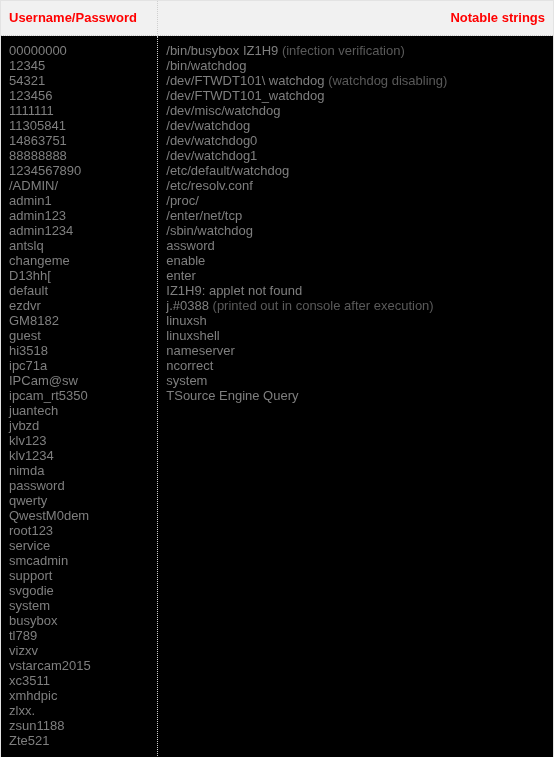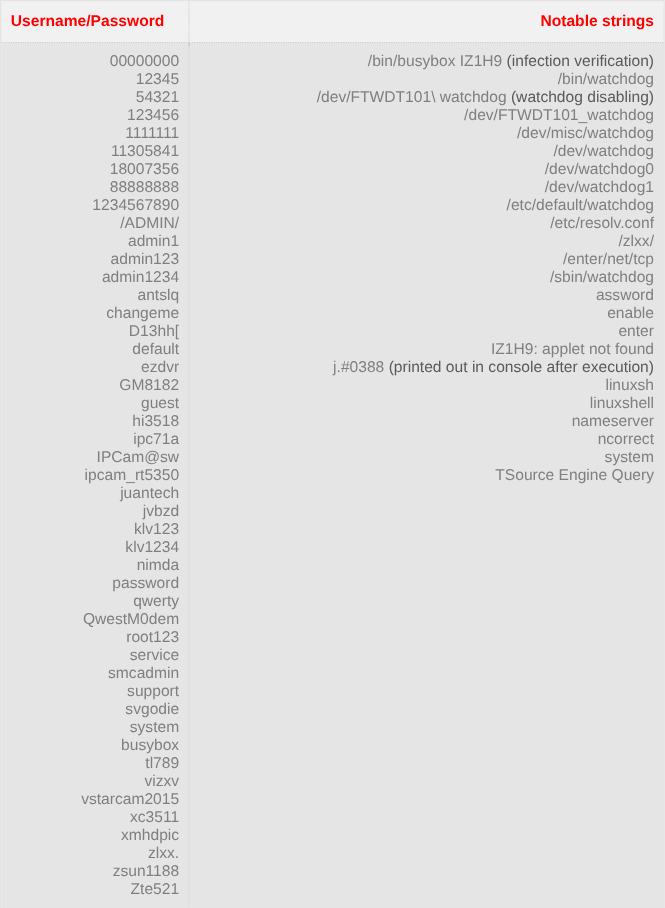--- a/index.html
+++ b/index.html
@@ -55,23 +55,22 @@
   }
 
   th.col-head-right {
     text-align: right;
     width: 395px;
   }
 
   td.col-cell {
     vertical-align: top;
     padding: 7px 8px 10px 8px;
-    background: #e5e5e5;
+    background: #000000;
     box-sizing: border-box;
-    text-align: right;
   }
 
   td.col-cell-left {
     width: 157px;
     border-right: 1px dotted #cfcfcf;
   }
 
   td.col-cell-right {
     width: 395px;
   }
@@ -109,21 +108,21 @@
     <tbody>
       <tr>
         <td class="col-cell col-cell-left">
           <ul class="str-list" id="credentials-list">
               <li>00000000</li>
               <li>12345</li>
               <li>54321</li>
               <li>123456</li>
               <li>1111111</li>
               <li>11305841</li>
-              <li>18007356</li>
+              <li>14863751</li>
               <li>88888888</li>
               <li>1234567890</li>
               <li>/ADMIN/</li>
               <li>admin1</li>
               <li>admin123</li>
               <li>admin1234</li>
               <li>antslq</li>
               <li>changeme</li>
               <li>D13hh[</li>
               <li>default</li>
@@ -164,21 +163,21 @@
               <li><span>/bin/busybox IZ1H9 </span><span class="note">(infection verification)</span></li>
               <li><span>/bin/watchdog</span></li>
               <li><span>/dev/FTWDT101\ watchdog </span><span class="note">(watchdog disabling)</span></li>
               <li><span>/dev/FTWDT101_watchdog</span></li>
               <li><span>/dev/misc/watchdog</span></li>
               <li><span>/dev/watchdog</span></li>
               <li><span>/dev/watchdog0</span></li>
               <li><span>/dev/watchdog1</span></li>
               <li><span>/etc/default/watchdog</span></li>
               <li><span>/etc/resolv.conf</span></li>
-              <li><span>/zlxx/</span></li>
+              <li><span>/proc/</span></li>
               <li><span>/enter/net/tcp</span></li>
               <li><span>/sbin/watchdog</span></li>
               <li><span>assword</span></li>
               <li><span>enable</span></li>
               <li><span>enter</span></li>
               <li><span>IZ1H9: applet not found</span></li>
               <li><span>j.#0388 </span><span class="note">(printed out in console after execution)</span></li>
               <li><span>linuxsh</span></li>
               <li><span>linuxshell</span></li>
               <li><span>nameserver</span></li>

